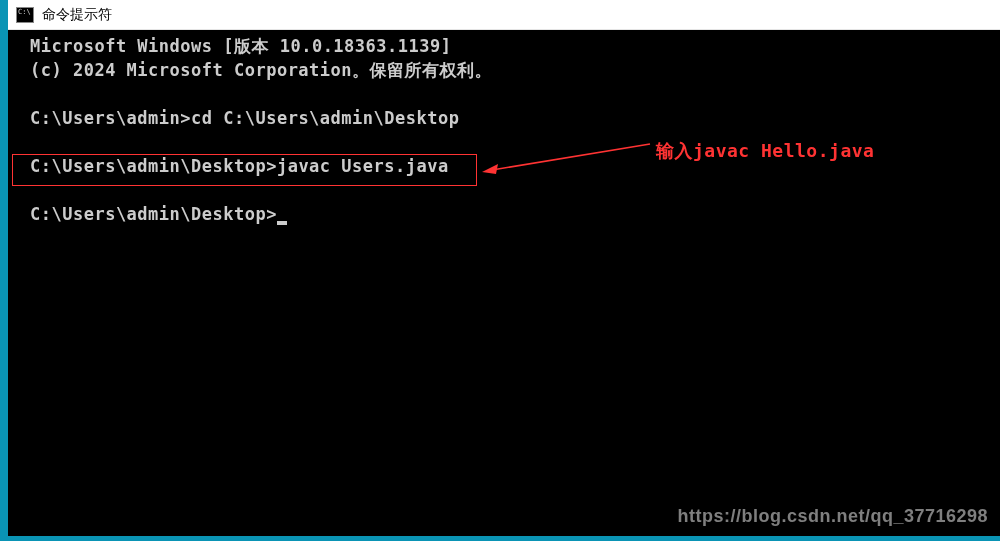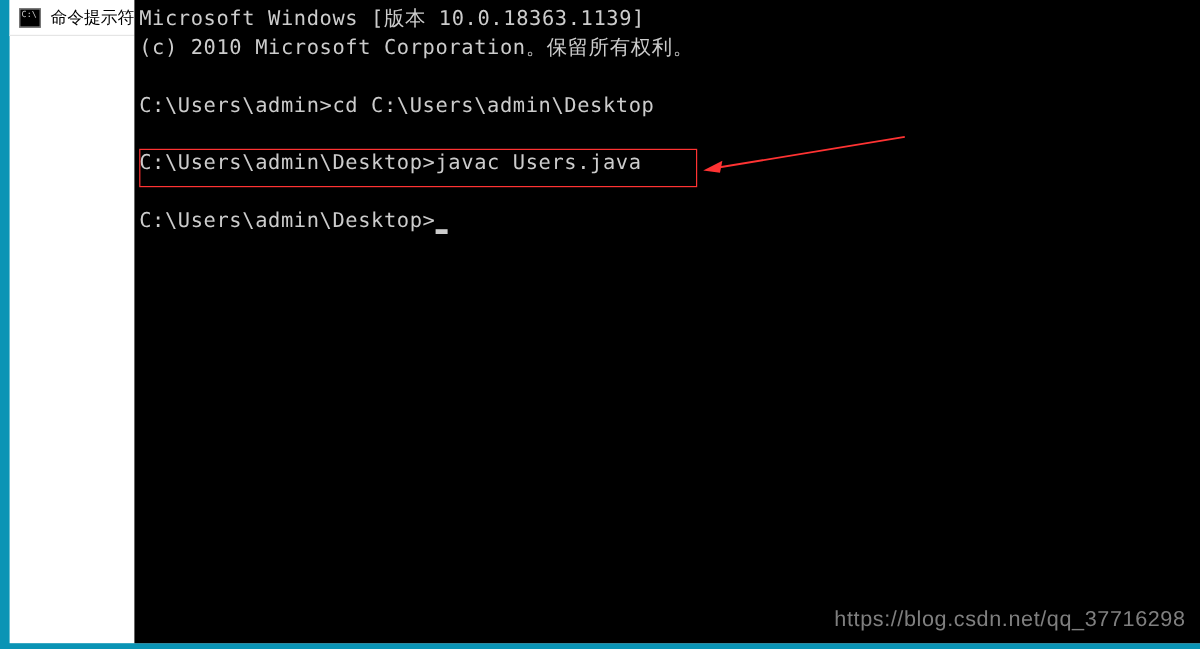--- a/index.html
+++ b/index.html
@@ -16,20 +16,21 @@
       font-family: "Consolas", "Courier New", monospace;
     }
     .window {
       position: absolute;
       left: 8px;
       top: 0;
       right: 0;
       bottom: 5px;
       background: #fff;
       display: flex;
+      flex-direction: column;
     }
     .titlebar {
       height: 30px;
       background: #fff;
       display: flex;
       align-items: center;
       padding-left: 8px;
       gap: 8px;
       border-bottom: 1px solid #e5e5e5;
     }
@@ -52,25 +53,26 @@
     }
     .title-text {
       font-size: 14px;
       font-family: "Microsoft YaHei", sans-serif;
       color: #000;
     }
     .terminal {
       flex: 1;
       background: #000;
       color: #ccc;
-      padding: 4px 4px;
+      padding: 4px 22px;
       position: relative;
       font-size: 17px;
       line-height: 24px;
       letter-spacing: 0.5px;
+      font-weight: bold;
     }
     .terminal-line {
       white-space: pre;
       font-family: "NSimSun", "Consolas", monospace;
     }
     .blank-line {
       height: 24px;
     }
     .highlight-box {
       position: absolute;
@@ -119,31 +121,32 @@
 </head>
 <body>
 
 <div class="window">
   <div class="titlebar">
     <div class="app-icon"></div>
     <span class="title-text">命令提示符</span>
   </div>
   <div class="terminal">
     <div class="terminal-line">Microsoft Windows [版本 10.0.18363.1139]</div>
-    <div class="terminal-line">(c) 2010 Microsoft Corporation。保留所有权利。</div>
+    <div class="terminal-line">(c) 2024 Microsoft Corporation。保留所有权利。</div>
     <div class="blank-line"></div>
     <div class="terminal-line"><span>C:\Users\admin&gt;</span><span>cd C:\Users\admin\Desktop</span></div>
     <div class="blank-line"></div>
     <div class="terminal-line"><span>C:\Users\admin\Desktop&gt;</span><span>javac Users.java</span></div>
     <div class="blank-line"></div>
     <div class="terminal-line"><span>C:\Users\admin\Desktop&gt;</span><span class="cursor"></span></div>
 
     <div class="highlight-box"></div>
 
     <svg class="arrow-svg" viewBox="0 0 175 40">
       <line x1="170" y1="6" x2="12" y2="32" stroke="#ff3333" stroke-width="1.5"></line>
       <polygon points="2,34 18,26 16,36" fill="#ff3333"></polygon>
     </svg>
 
+    <div class="annotation">输入javac Hello.java</div>
 
     <div class="watermark">https://blog.csdn.net/qq_37716298</div>
   </div>
 </div>
 
 </body></html>

